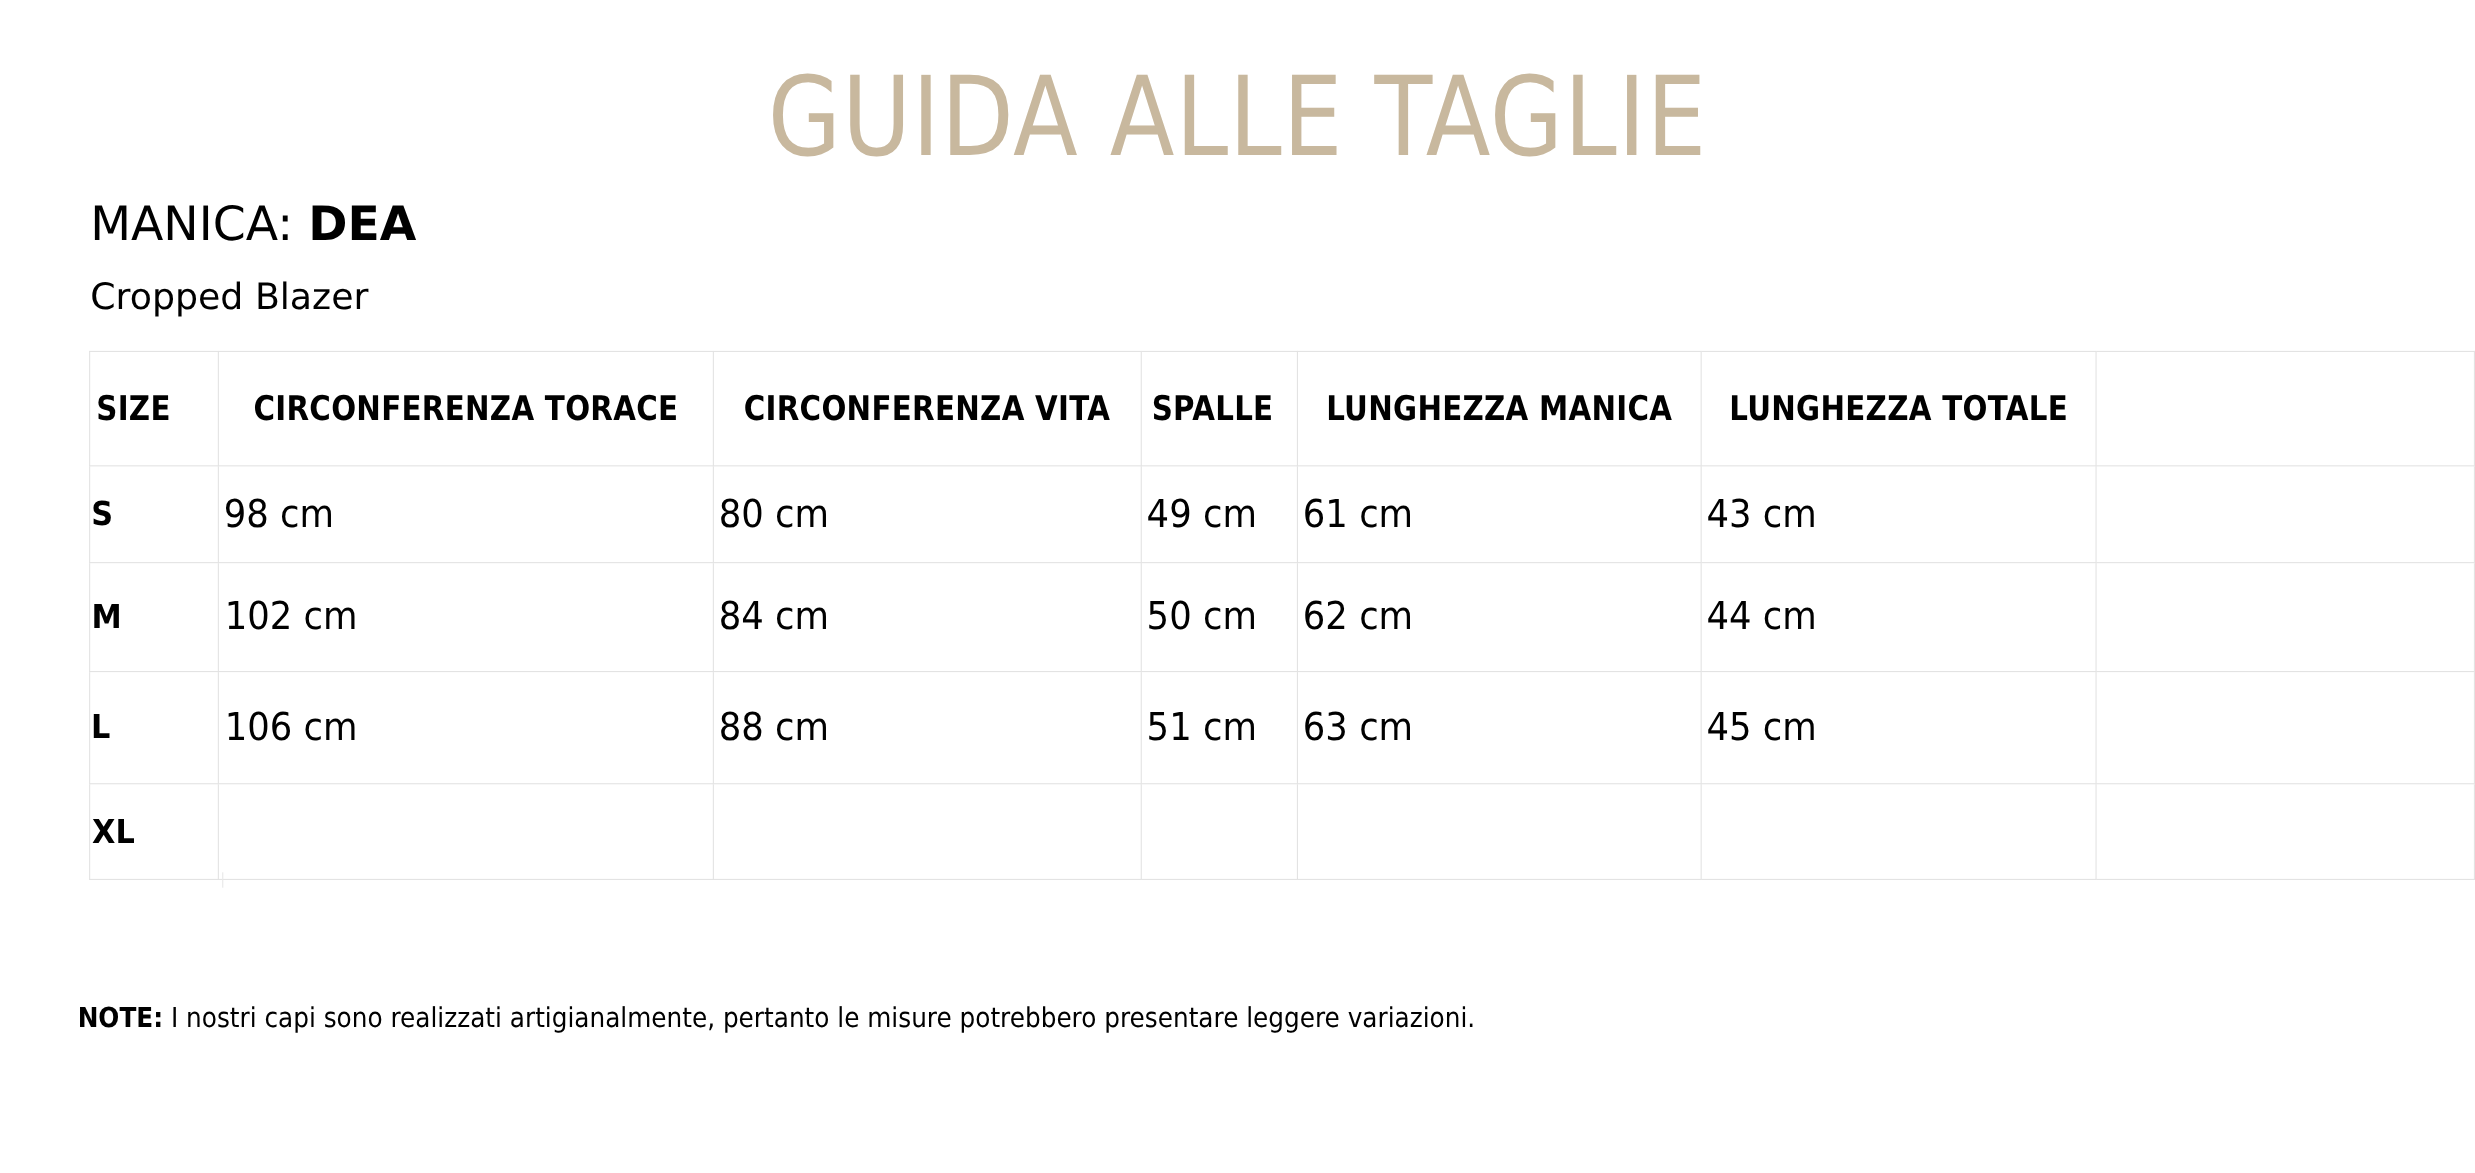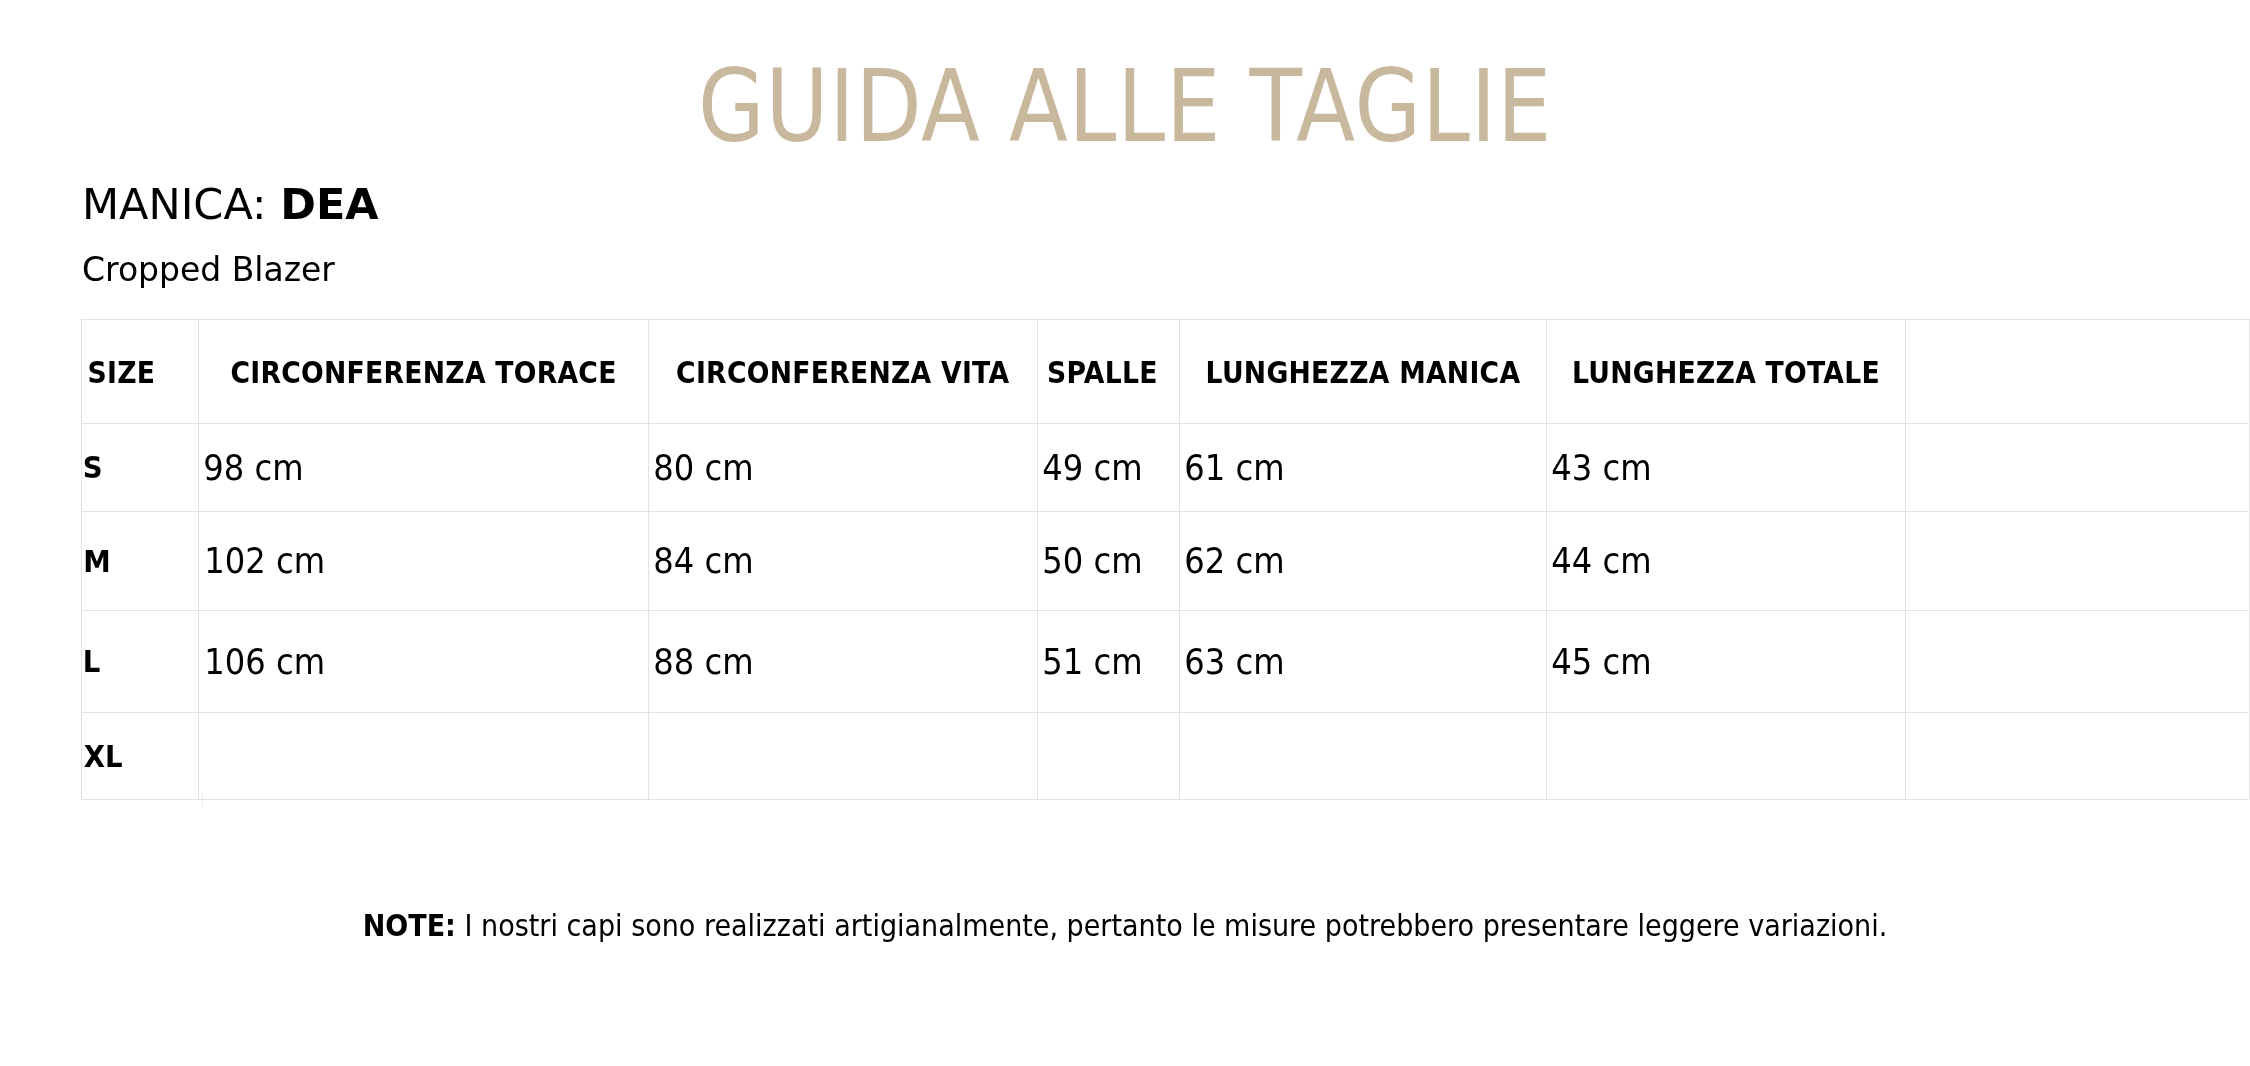--- a/index.html
+++ b/index.html
@@ -38,21 +38,21 @@
   .grid th .lbl { display: inline-block; transform: scaleX(0.86); }
   .grid td { font-size: 35px; }
   .grid td.size { font-size: 30px; font-weight: bold; }
   .grid td .val { display: inline-block; transform: scaleX(0.92); }
   .stray-line {
     position: absolute; left: 202px; top: 793px; width: 1px; height: 14px;
     background: #e8e8e8;
   }
   .note {
     position: absolute; left: 0; width: 2250px; top: 905px;
-    text-align: center; font-size: 30px; line-height: 41px;
+    font-size: 25px; line-height: 41px;
   }
   .note .line { display: block; white-space: nowrap; }
   .note .line span.inner { display: inline-block; transform: scaleX(0.9); }
   .note .note-label { font-weight: bold; }
 </style>
 </head>
 <body>
 
 <h1 class="title" style="color:#c8b89e;">GUIDA ALLE TAGLIE</h1>
 

